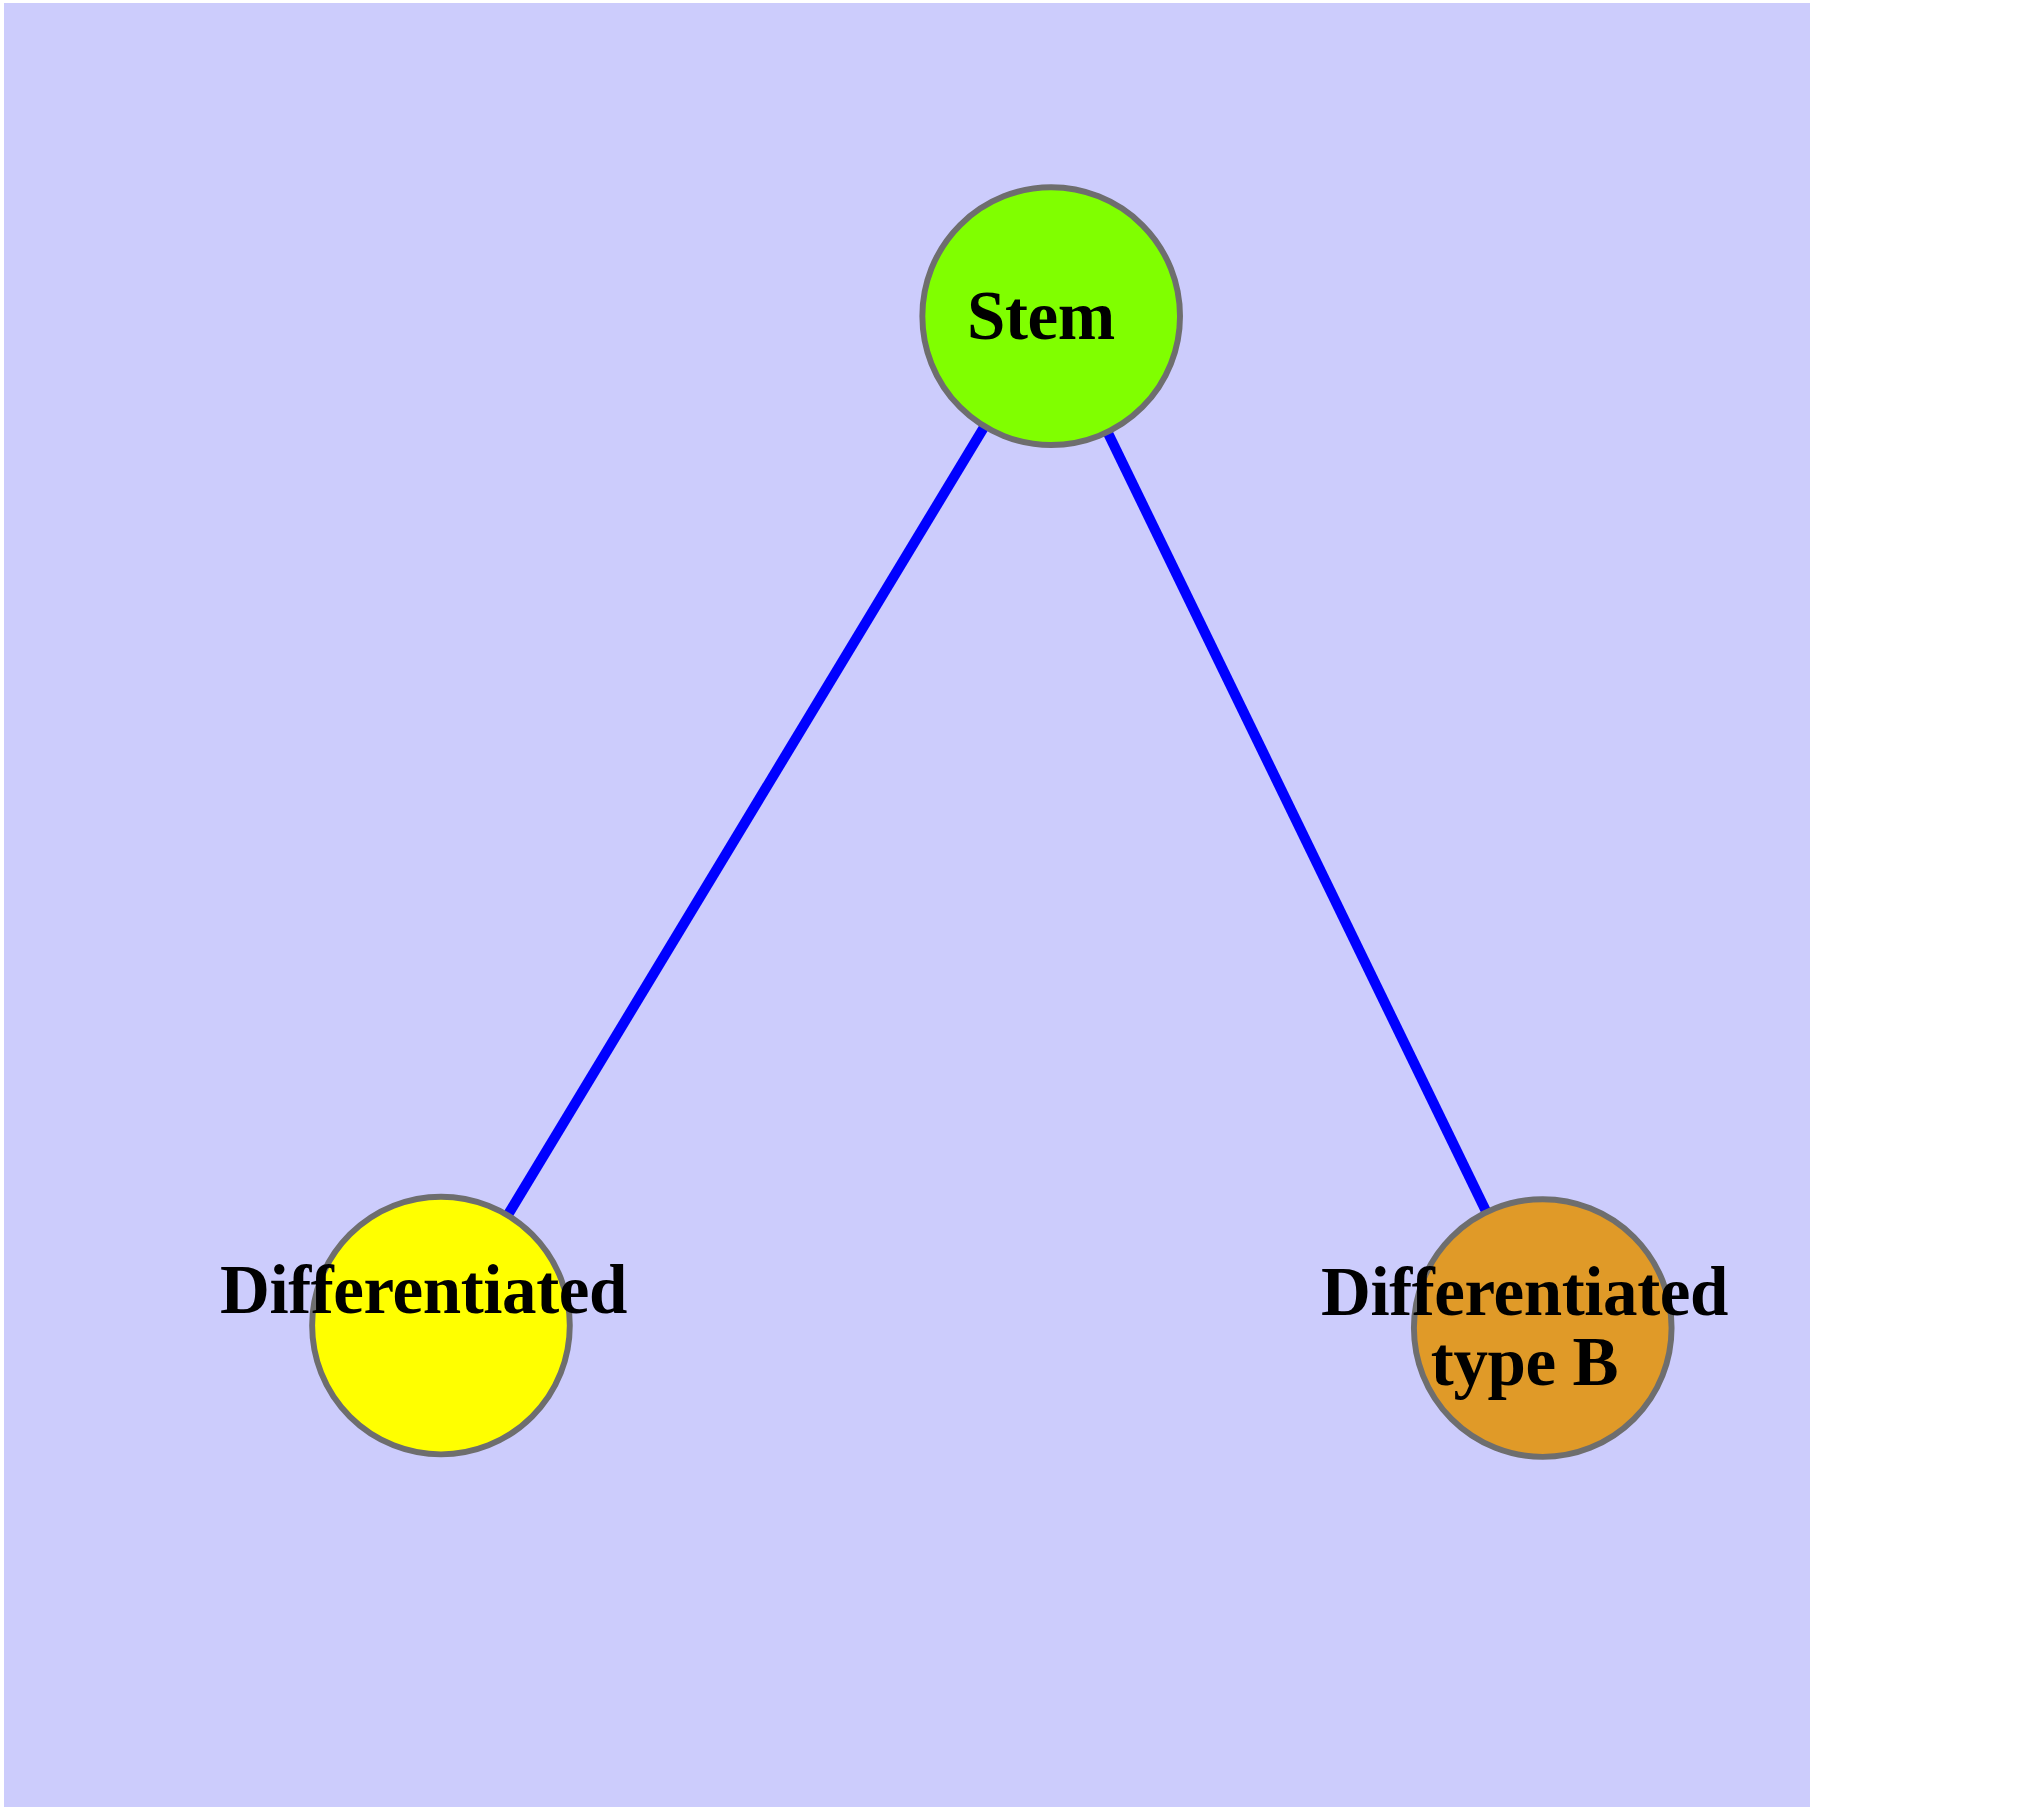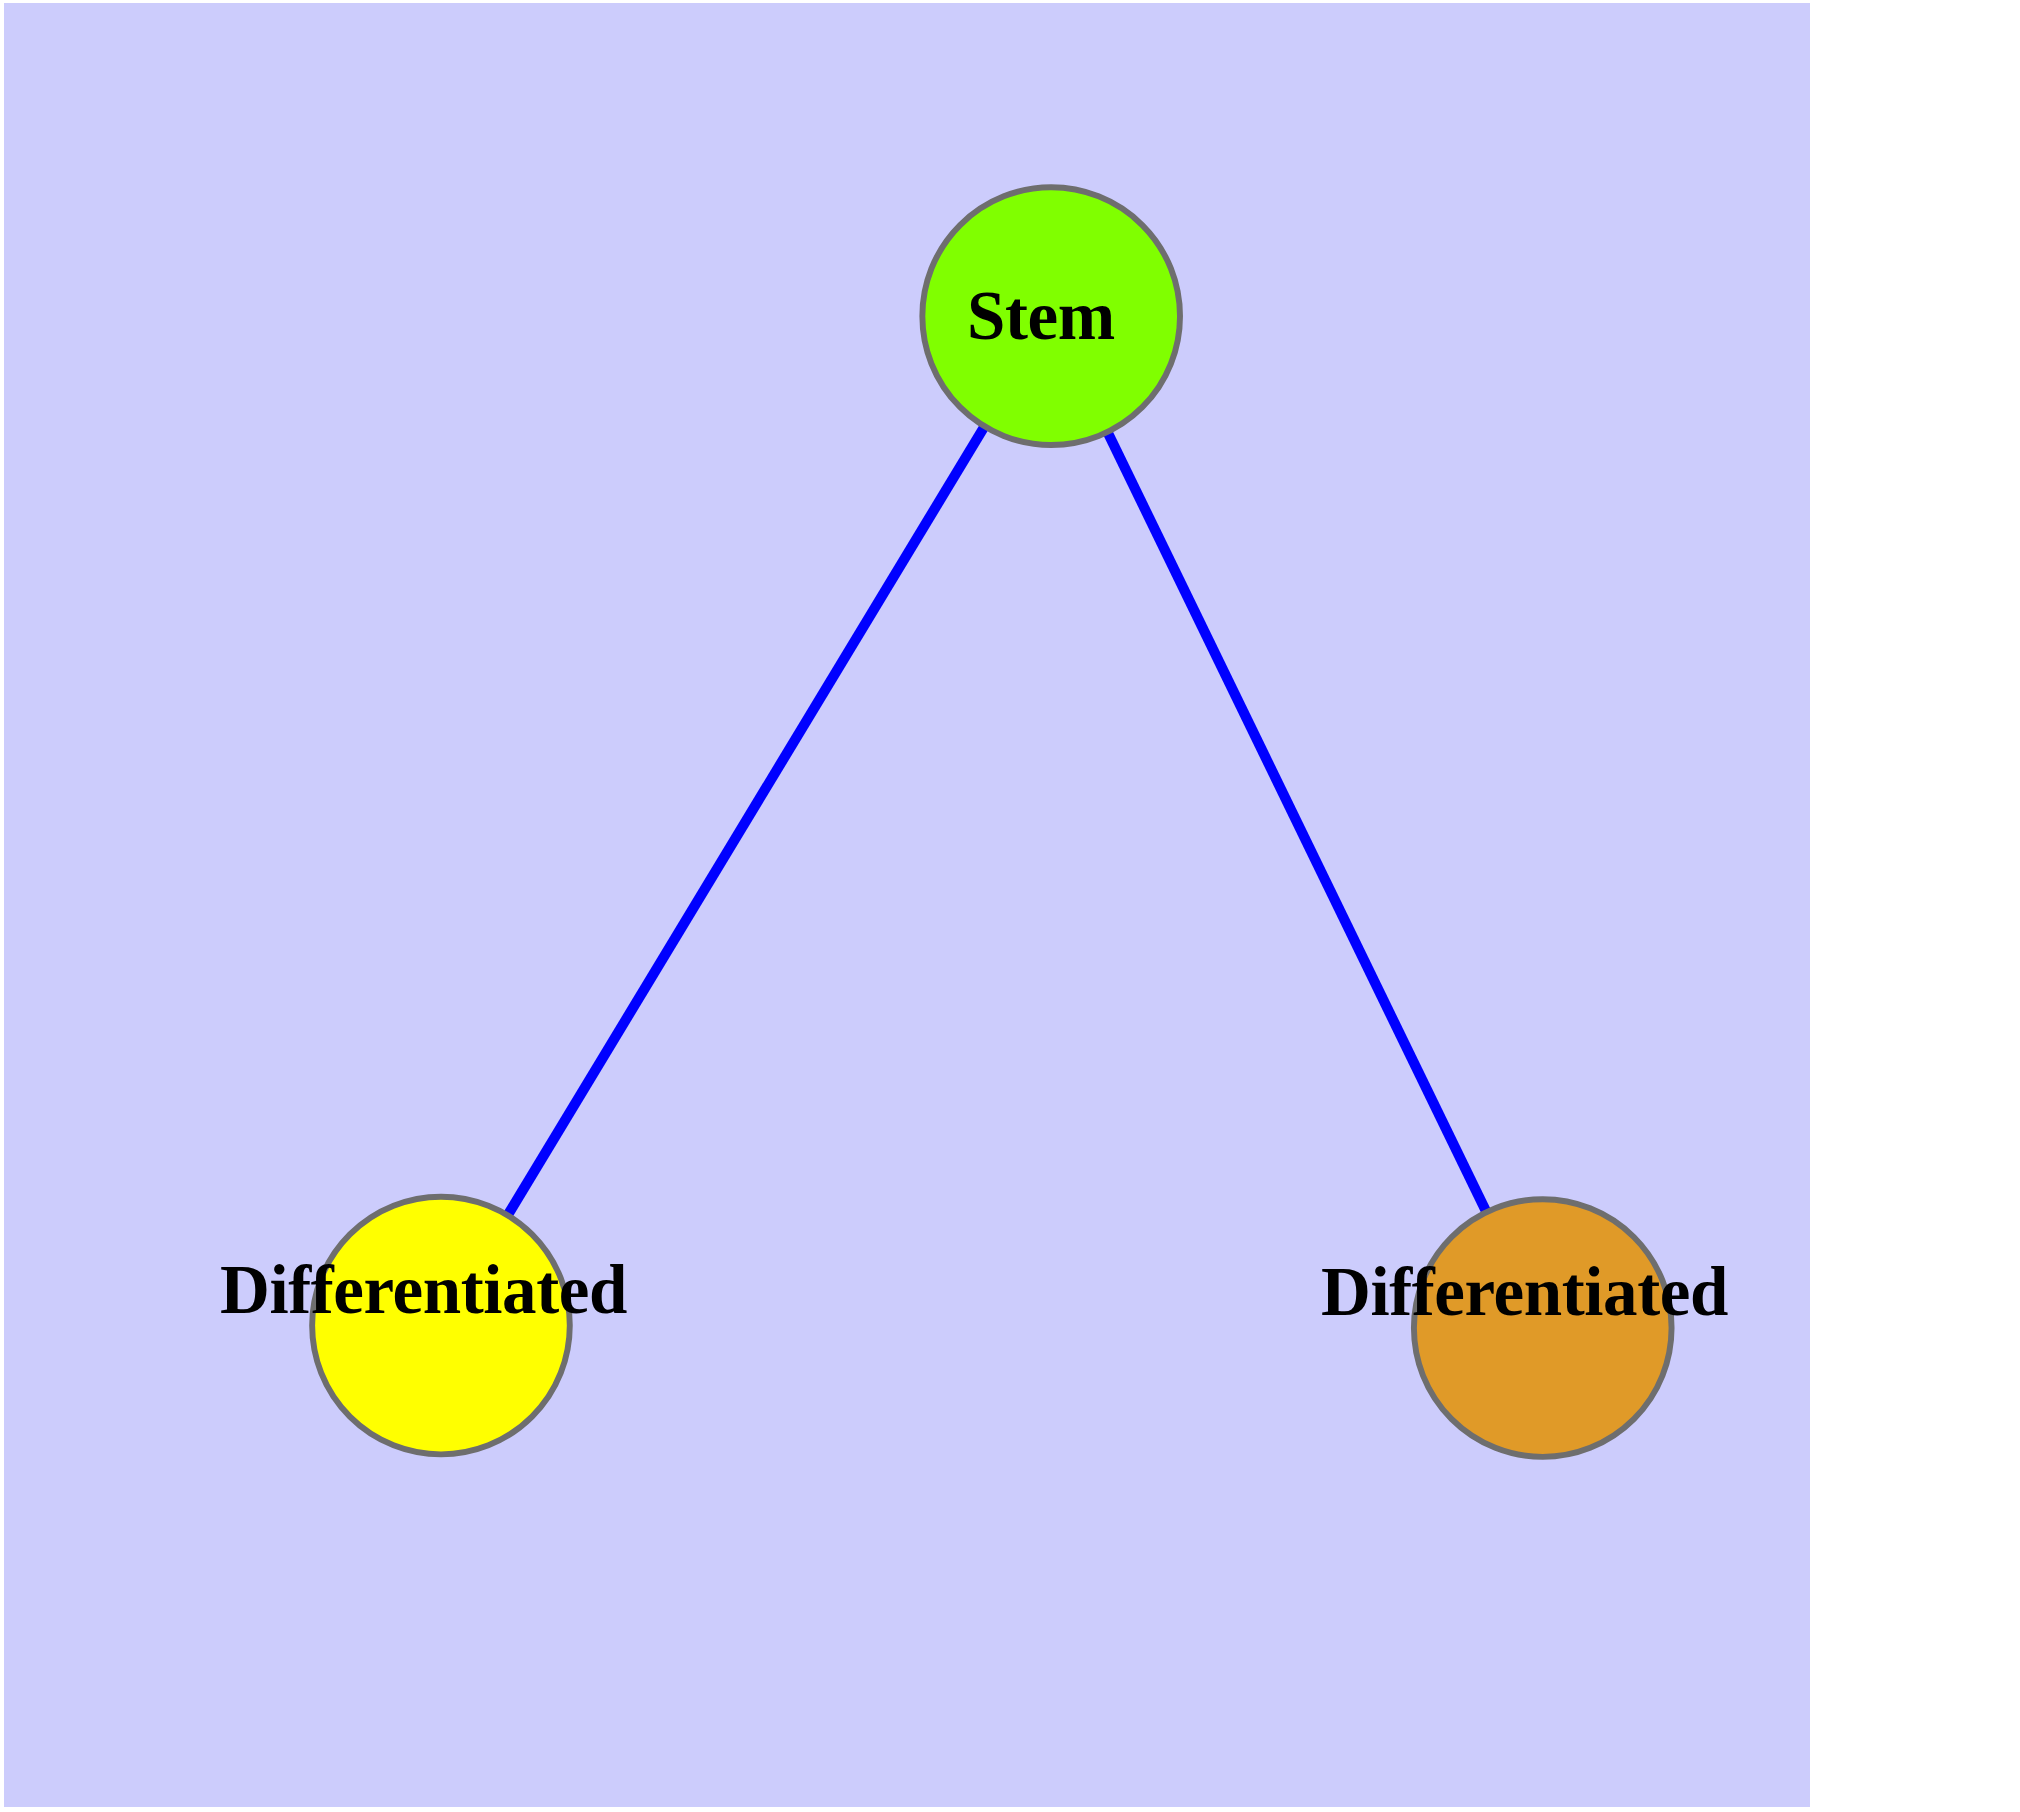--- a/index.html
+++ b/index.html
@@ -57,16 +57,16 @@
     <g id="nodes-layer">
         <circle cx="1240" cy="373" r="152" fill="#80ff00" stroke="#6e6e6e" stroke-width="7"></circle>
         <circle cx="520" cy="1564" r="152" fill="#ffff00" stroke="#6e6e6e" stroke-width="7"></circle>
         <circle cx="1820" cy="1567" r="152" fill="#e09a28" stroke="#6e6e6e" stroke-width="7"></circle>
       </g>
   </svg>
 
   <div id="labels-layer">
       <div class="node-label" style="font-size: 69px; color: rgb(0, 0, 0); left: 967px; top: 281px;"><div>Stem</div></div>
       <div class="node-label" style="font-size: 69px; color: rgb(0, 0, 0); left: 220px; top: 1255px;"><div>Differentiated</div></div>
-      <div class="node-label" style="font-size: 69px; color: rgb(0, 0, 0); left: 1321px; top: 1257px;"><div>Differentiated</div></div>
+      <div class="node-label" style="font-size: 69px; color: rgb(0, 0, 0); left: 1321px; top: 1257px;"><div>Differentiated</div><div>type B</div></div>
     </div>
 </div>
 
 
 </body></html>

